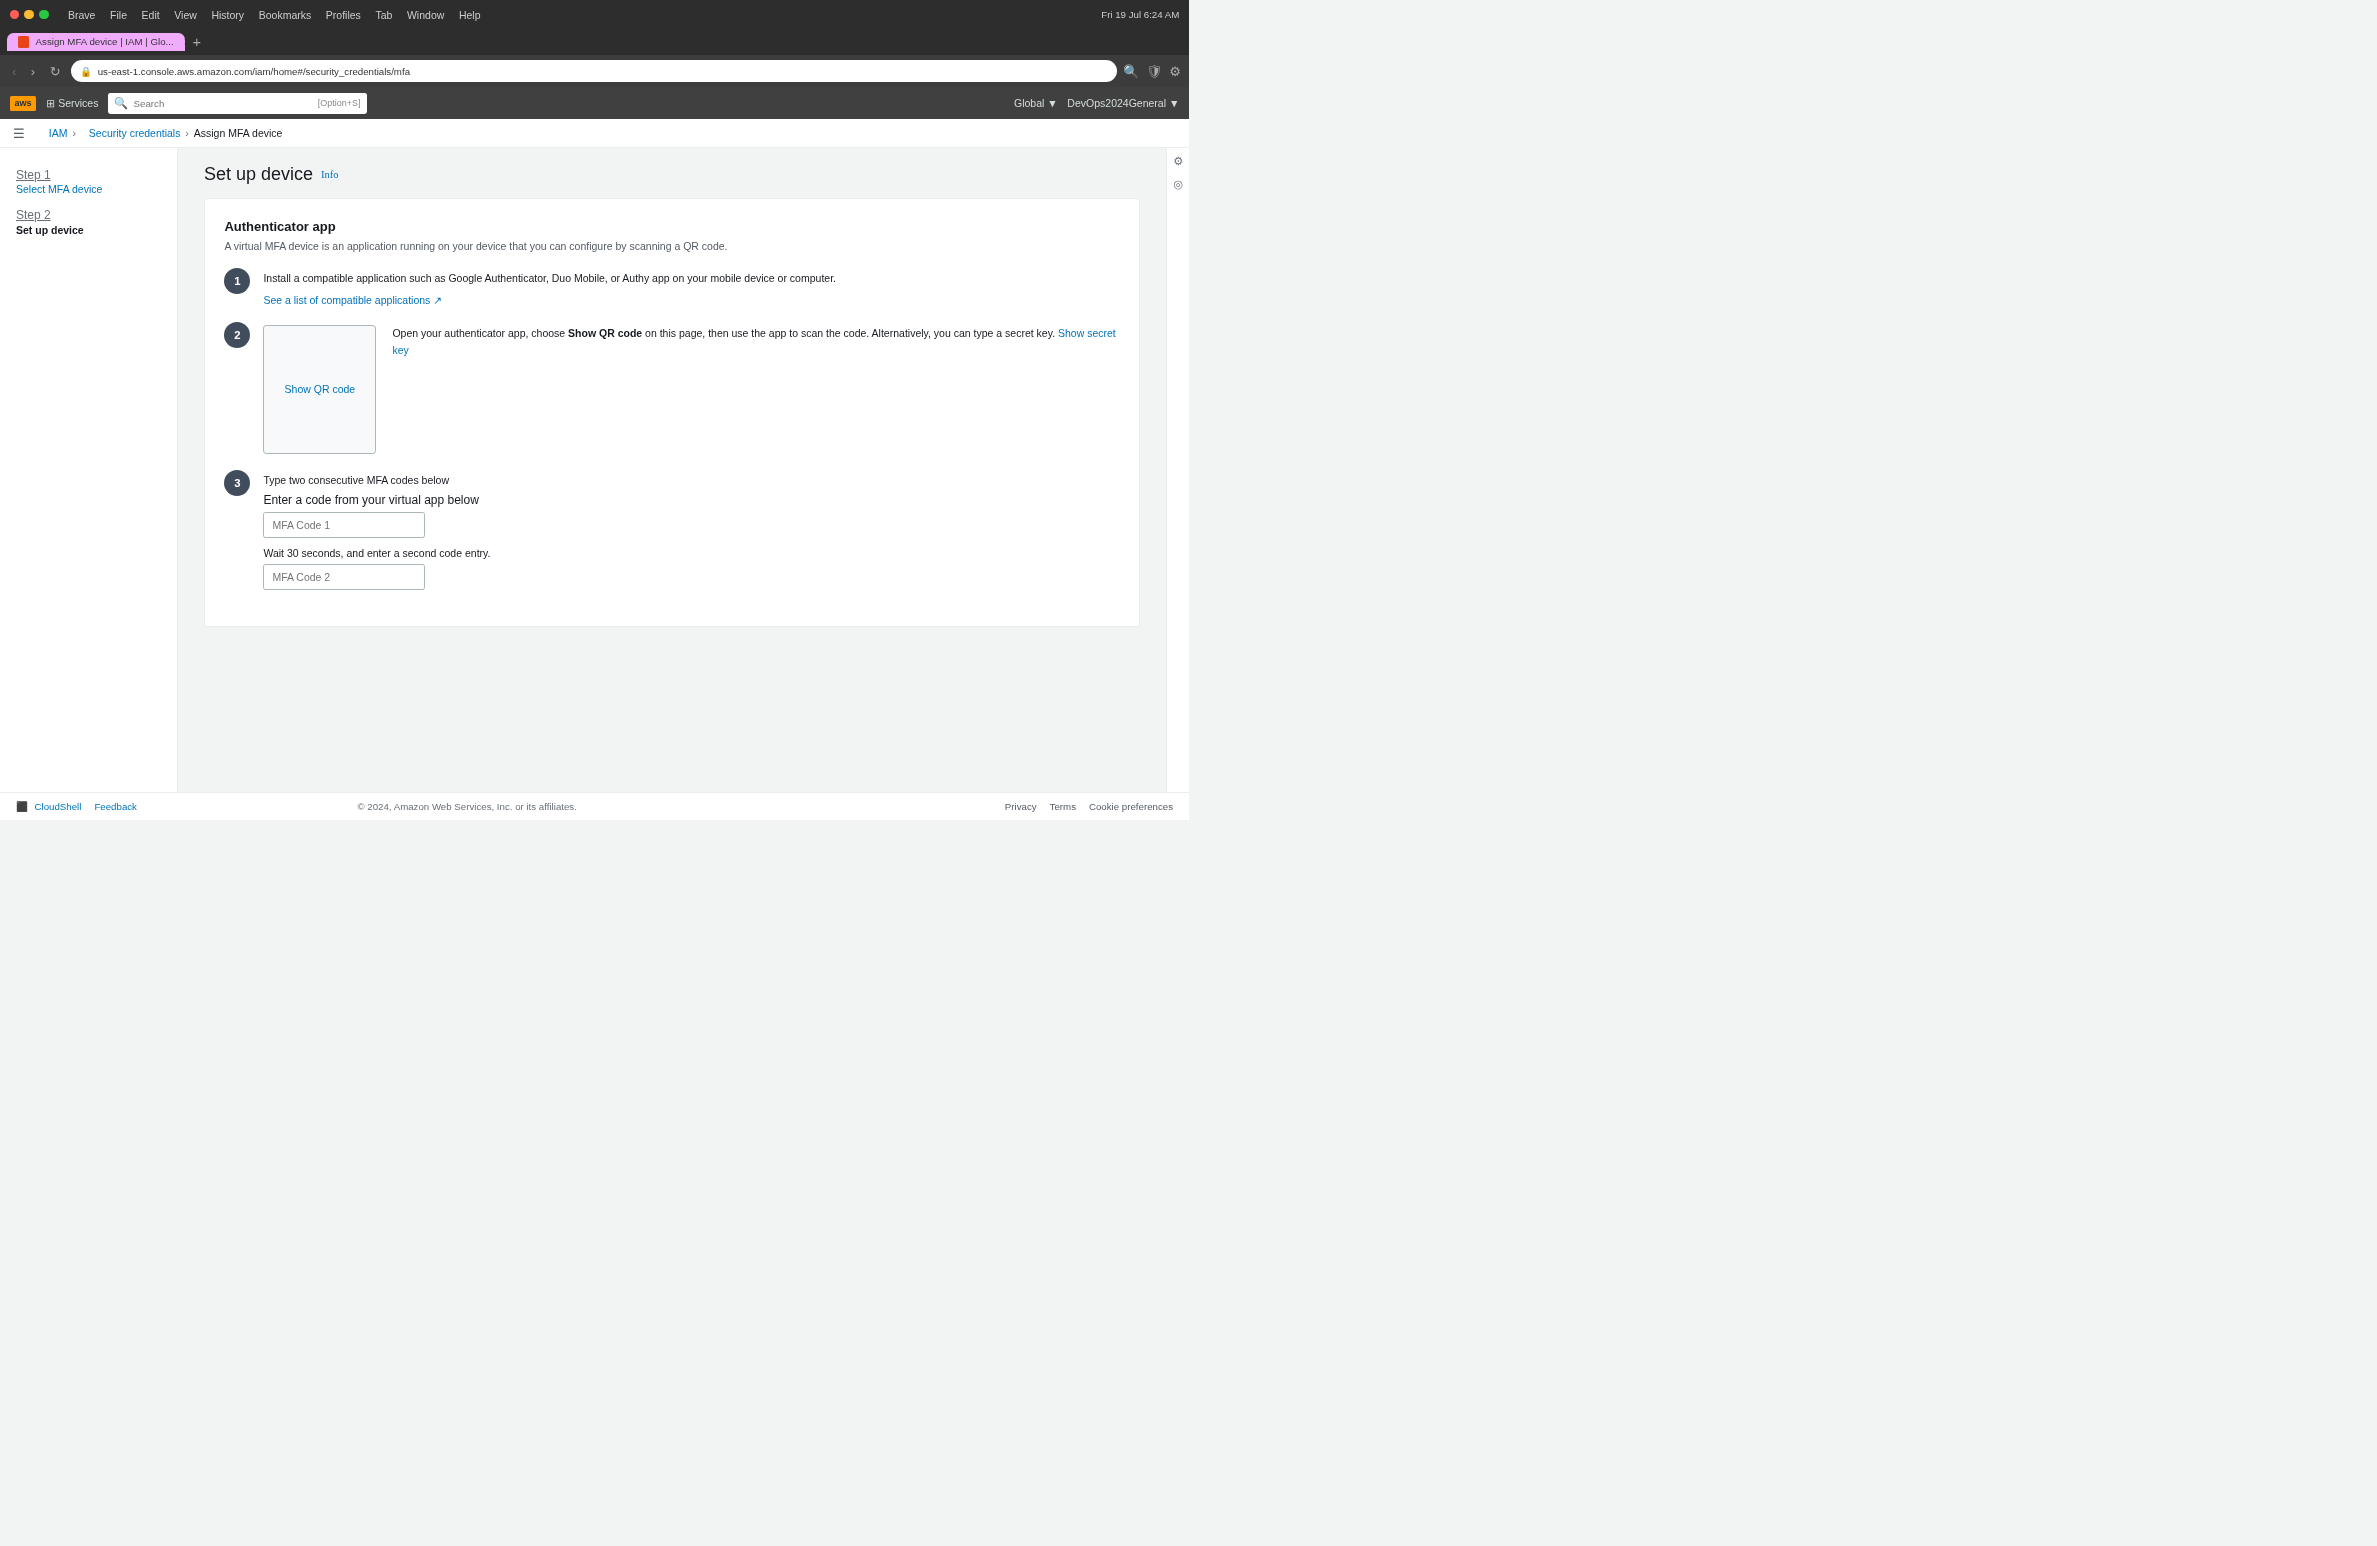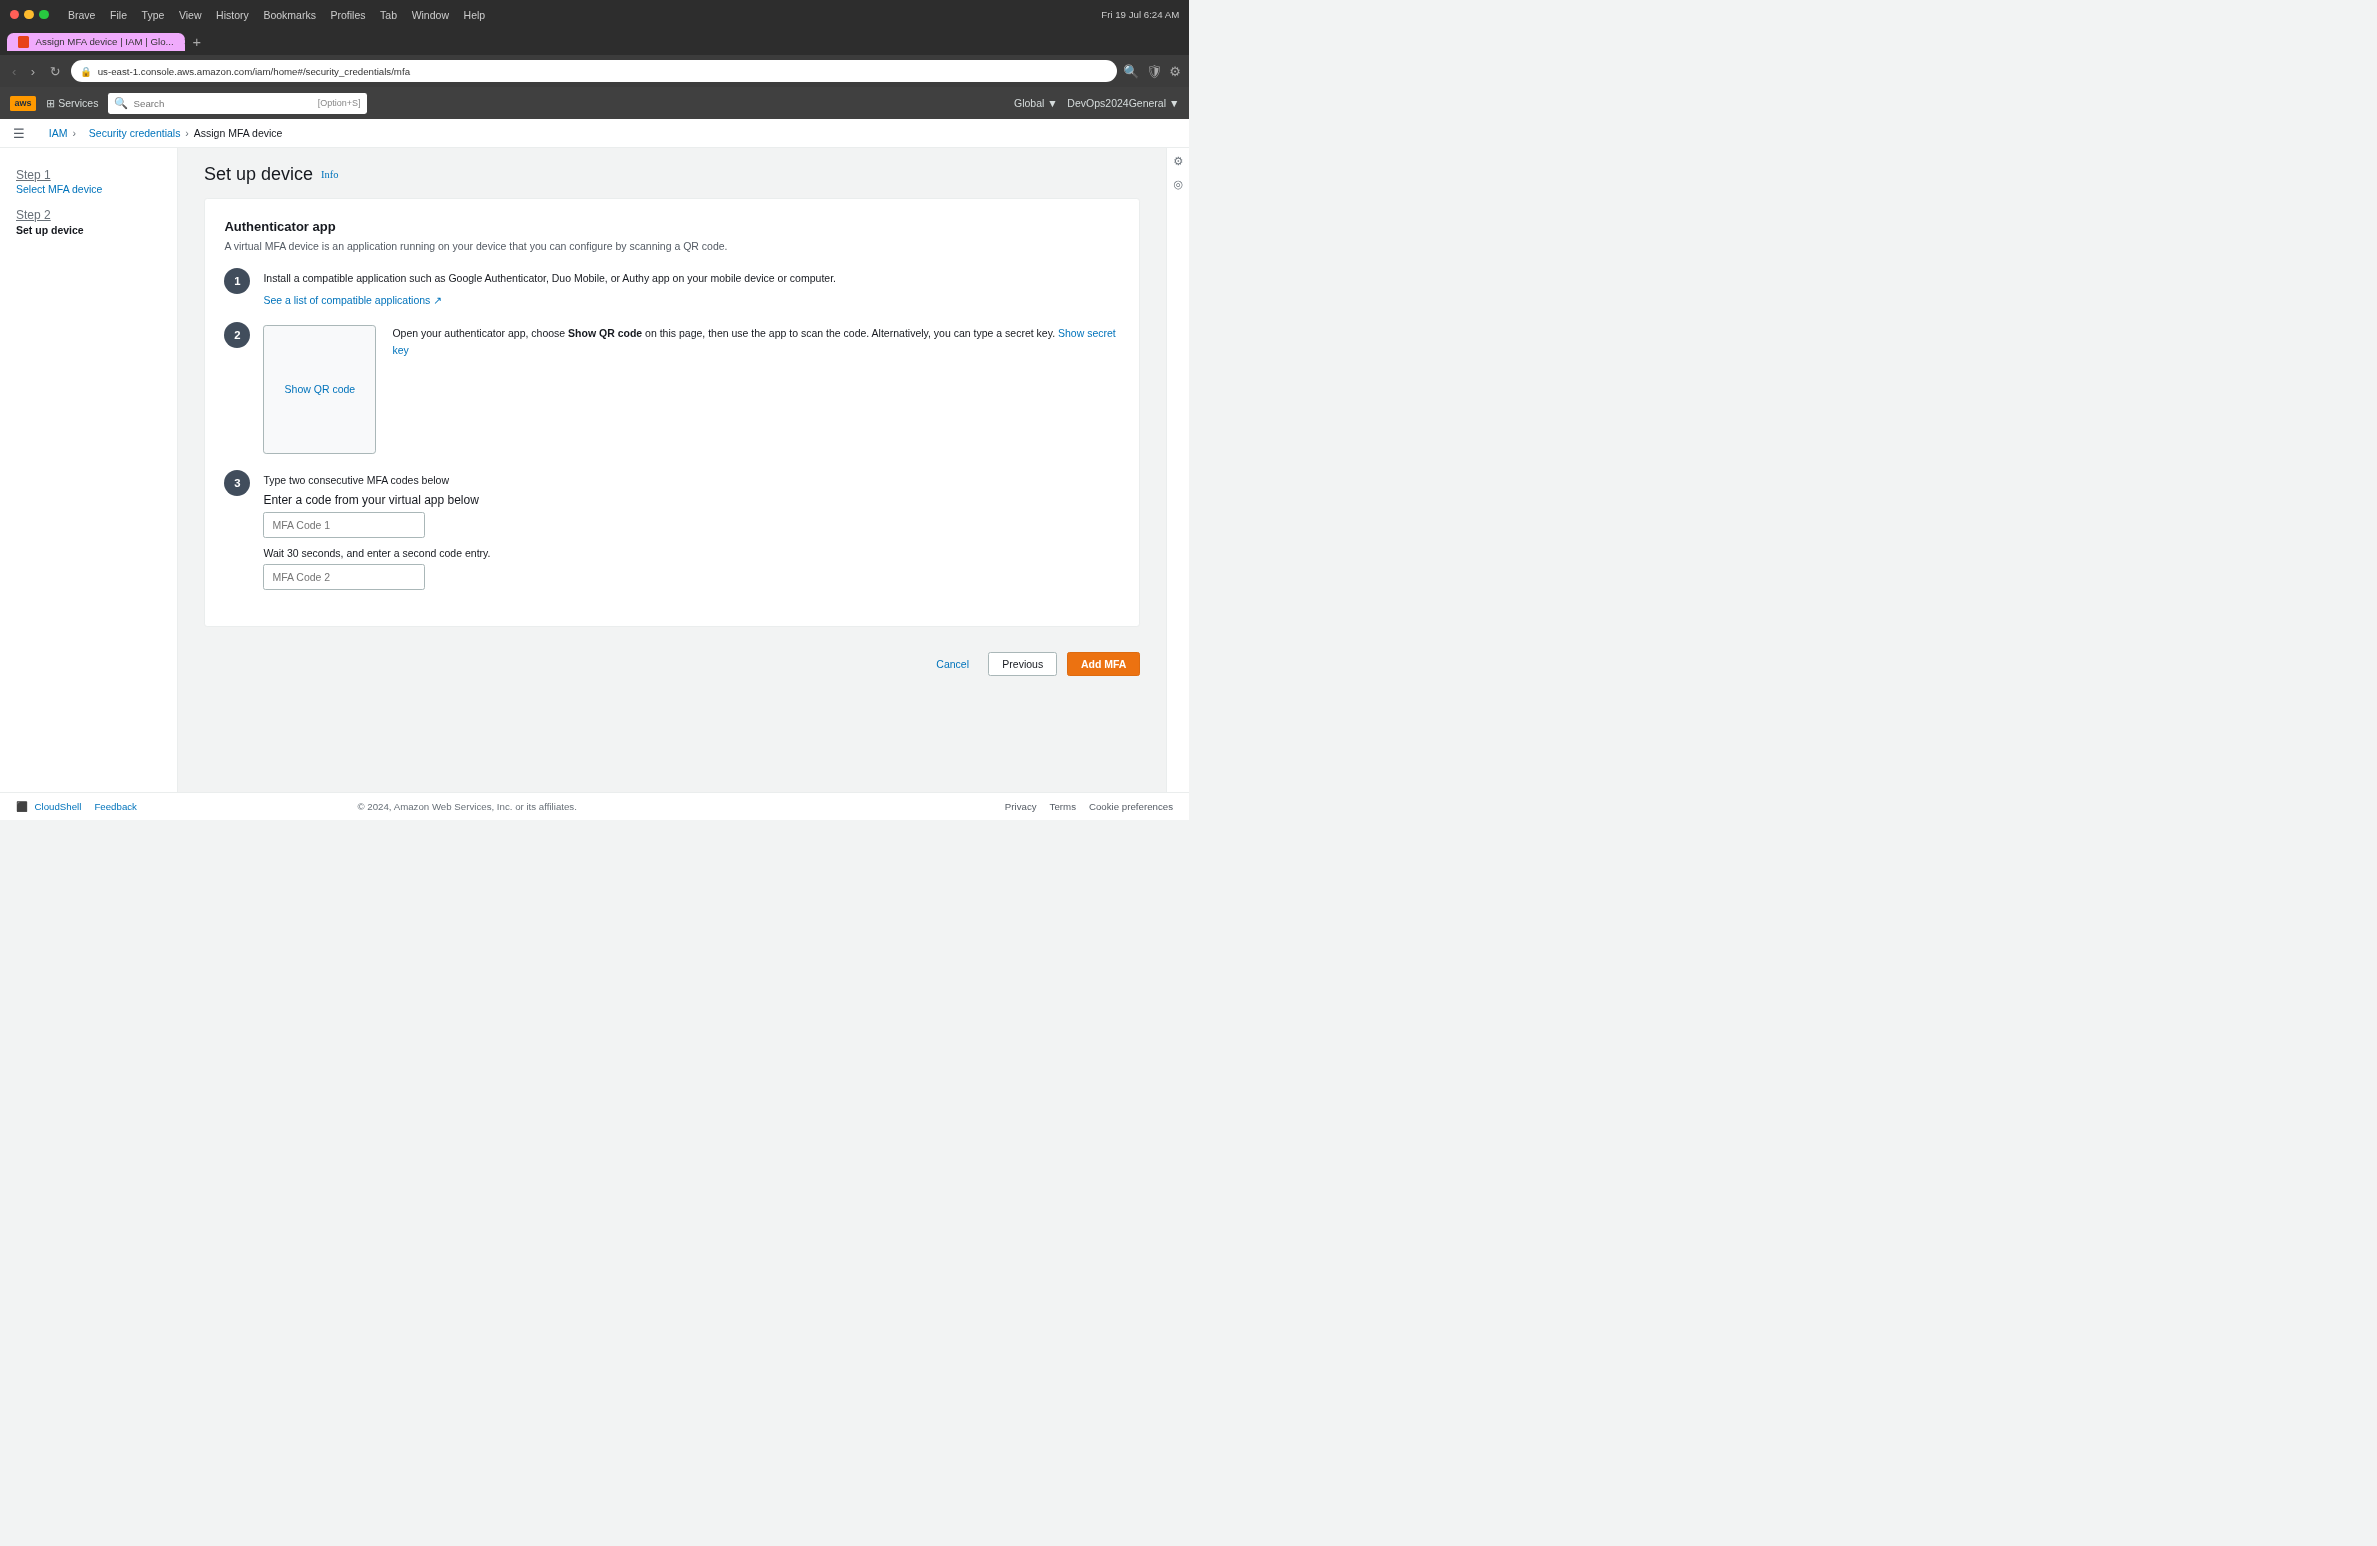--- a/index.html
+++ b/index.html
@@ -115,21 +115,21 @@
 
 <div class="mac-titlebar">
   <div class="mac-dots">
     <div class="mac-dot red"></div>
     <div class="mac-dot yellow"></div>
     <div class="mac-dot green"></div>
   </div>
   <div class="mac-menu">
     <span>Brave</span>
     <span>File</span>
-    <span>Type</span>
+    <span>Edit</span>
     <span>View</span>
     <span>History</span>
     <span>Bookmarks</span>
     <span>Profiles</span>
     <span>Tab</span>
     <span>Window</span>
     <span>Help</span>
   </div>
   <div class="mac-sys-icons">
     <span>Fri 19 Jul  6:24 AM</span>
@@ -245,25 +245,20 @@
         <div class="step-content">
           <div class="step-text">Type two consecutive MFA codes below</div>
           <div class="code-label">Enter a code from your virtual app below</div>
           <input class="mfa-input" type="text" placeholder="MFA Code 1" style="">
           <div class="wait-text">Wait 30 seconds, and enter a second code entry.</div>
           <input class="mfa-input" type="text" placeholder="MFA Code 2" style="">
         </div>
       </div>
     </div>
 
-    <div class="action-bar">
-      <button class="btn-cancel">Cancel</button>
-      <button class="btn-previous">Previous</button>
-      <button class="btn-add-mfa">Add MFA</button>
-    </div>
   </div>
 
   <div class="right-panel">
     <span class="right-panel-icon">⚙</span>
     <span class="right-panel-icon">◎</span>
   </div>
 </div>
 
 <div class="footer">
   <div class="footer-left">

